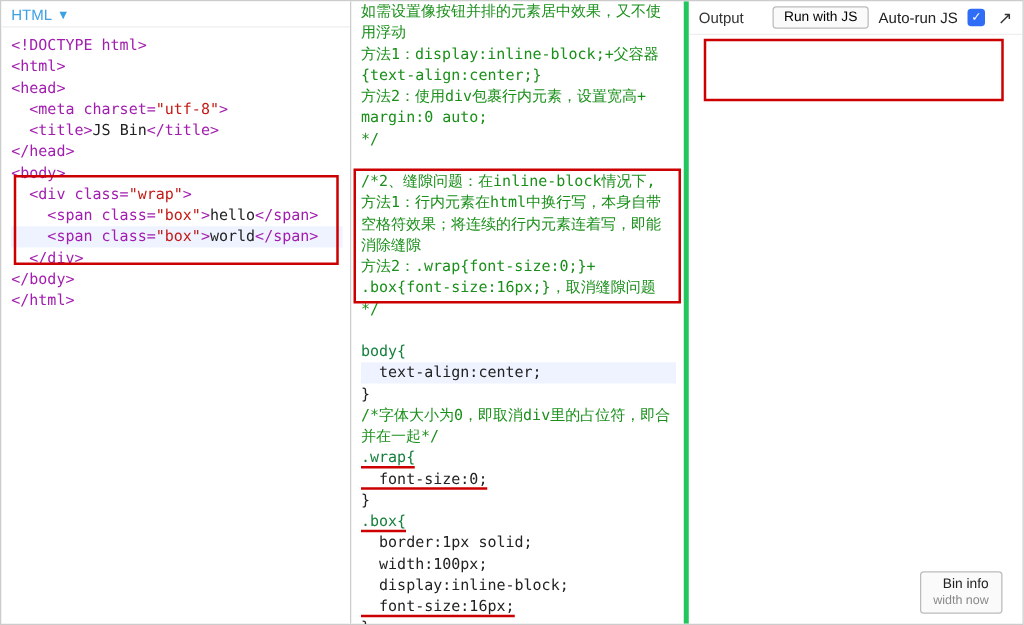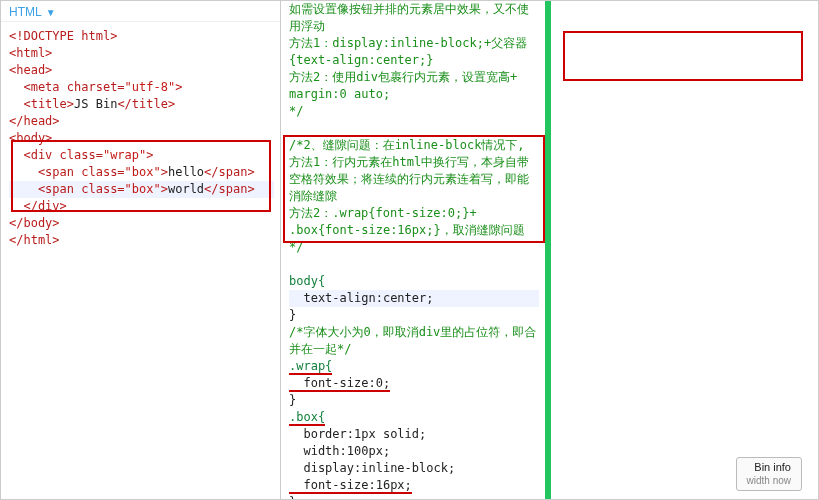--- a/index.html
+++ b/index.html
@@ -1,26 +1,26 @@
 <!DOCTYPE html>
 <html><head>
 <meta charset="utf-8">
 <style>
   html,body{margin:0;padding:0;height:100%;font-family:"Helvetica Neue",Arial,sans-serif;font-size:13px;color:#222;box-sizing:border-box}
   *,*:before,*:after{box-sizing:inherit}
   .app{display:flex;width:819px;height:500px;border:1px solid #ccc;position:relative;overflow:hidden}
   .panel{height:100%;overflow:auto;position:relative}
   .panel.html{width:280px;border-right:1px solid #ccc}
-  .panel.css{width:270px;border-right:6px solid #22c55e}
+  .panel.css{width:270px;border-right:4px solid #22c55e}
   .panel.out{flex:1}
   .tab-bar{display:flex;align-items:center;padding:4px 8px 2px 8px;font-size:12px;border-bottom:1px solid #eee;background:#fff}
   .tab-bar .tab-label{color:#3ba0e6;cursor:pointer}
   .tab-bar .arrow{color:#3ba0e6;margin-left:4px;font-size:10px}
   .code{font-family:Menlo,Consolas,monospace;font-size:12px;line-height:17px;padding:6px 6px 6px 8px;white-space:pre;color:#222}
-  .t-tag{color:#b91c1c}
+  .t-tag{color:#a21caf}
   .t-str{color:#c41a16}
   .t-cmt{color:#1a8f1a}
   .t-sel{color:#15803d}
   .hl-line{background:#eef3ff;display:inline-block;min-width:100%}
   .annot{border:2px solid #cc0000;position:absolute;pointer-events:none}
   .underline-red{border-bottom:2px solid #cc0000}
   
   .out-top{display:flex;align-items:center;padding:4px 8px;font-size:12px;border-bottom:1px solid #eee;gap:8px}
   .out-top .title{flex:0 0 auto;color:#333}
   .out-top .spacer{flex:1}
@@ -48,20 +48,28 @@
     <div class="annot" style="left:10px;top:139px;width:260px;height:72px"></div>
   </div>
 
   <div class="panel css">
     <div class="code" style="padding-top:0"><span class="row t-cmt">如需设置像按钮并排的元素居中效果，又不使</span><span class="row t-cmt">用浮动</span><span class="row t-cmt">方法1：display:inline-block;+父容器</span><span class="row t-cmt">{text-align:center;}</span><span class="row t-cmt">方法2：使用div包裹行内元素，设置宽高+</span><span class="row t-cmt">margin:0 auto;</span><span class="row t-cmt">*/</span><span class="row">&nbsp;</span><span class="row t-cmt">/*2、缝隙问题：在inline-block情况下,</span><span class="row t-cmt">方法1：行内元素在html中换行写，本身自带</span><span class="row t-cmt">空格符效果；将连续的行内元素连着写，即能</span><span class="row t-cmt">消除缝隙</span><span class="row t-cmt">方法2：.wrap{font-size:0;}+</span><span class="row t-cmt">.box{font-size:16px;}，取消缝隙问题</span><span class="row t-cmt">*/</span><span class="row">&nbsp;</span><span class="row"><span class="t-sel">body{</span></span><span class="row hl-line">  text-align:center;</span><span class="row">}</span><span class="row t-cmt" style="white-space:pre-wrap">/*字体大小为0，即取消div里的占位符，即合
 并在一起*/</span><span class="row"><span class="t-sel underline-red">.wrap{</span></span><span class="row"><span class="underline-red">  font-size:0;</span></span><span class="row">}</span><span class="row"><span class="t-sel underline-red">.box{</span></span><span class="row">  border:1px solid;</span><span class="row">  width:100px;</span><span class="row">  display:inline-block;</span><span class="row"><span class="underline-red">  font-size:16px;</span></span><span class="row">}</span></div>
     <div class="annot" style="left:2px;top:134px;width:262px;height:108px"></div>
   </div>
 
   <div class="panel out">
+    <div class="out-top">
+      <span class="title">Output</span>
+      <span class="spacer"></span>
+      <button class="btn">Run with JS</button>
+      <span>Auto-run JS</span>
+      <span class="chk">✓</span>
+      <span class="out-arrow">↗</span>
+    </div>
     <div class="annot" style="left:12px;top:30px;width:240px;height:50px"></div>
     <div class="bin-info">
       <div>Bin info</div>
       <div class="sub">width now</div>
     </div>
   </div>
 
 </div>
 
 </body></html>

